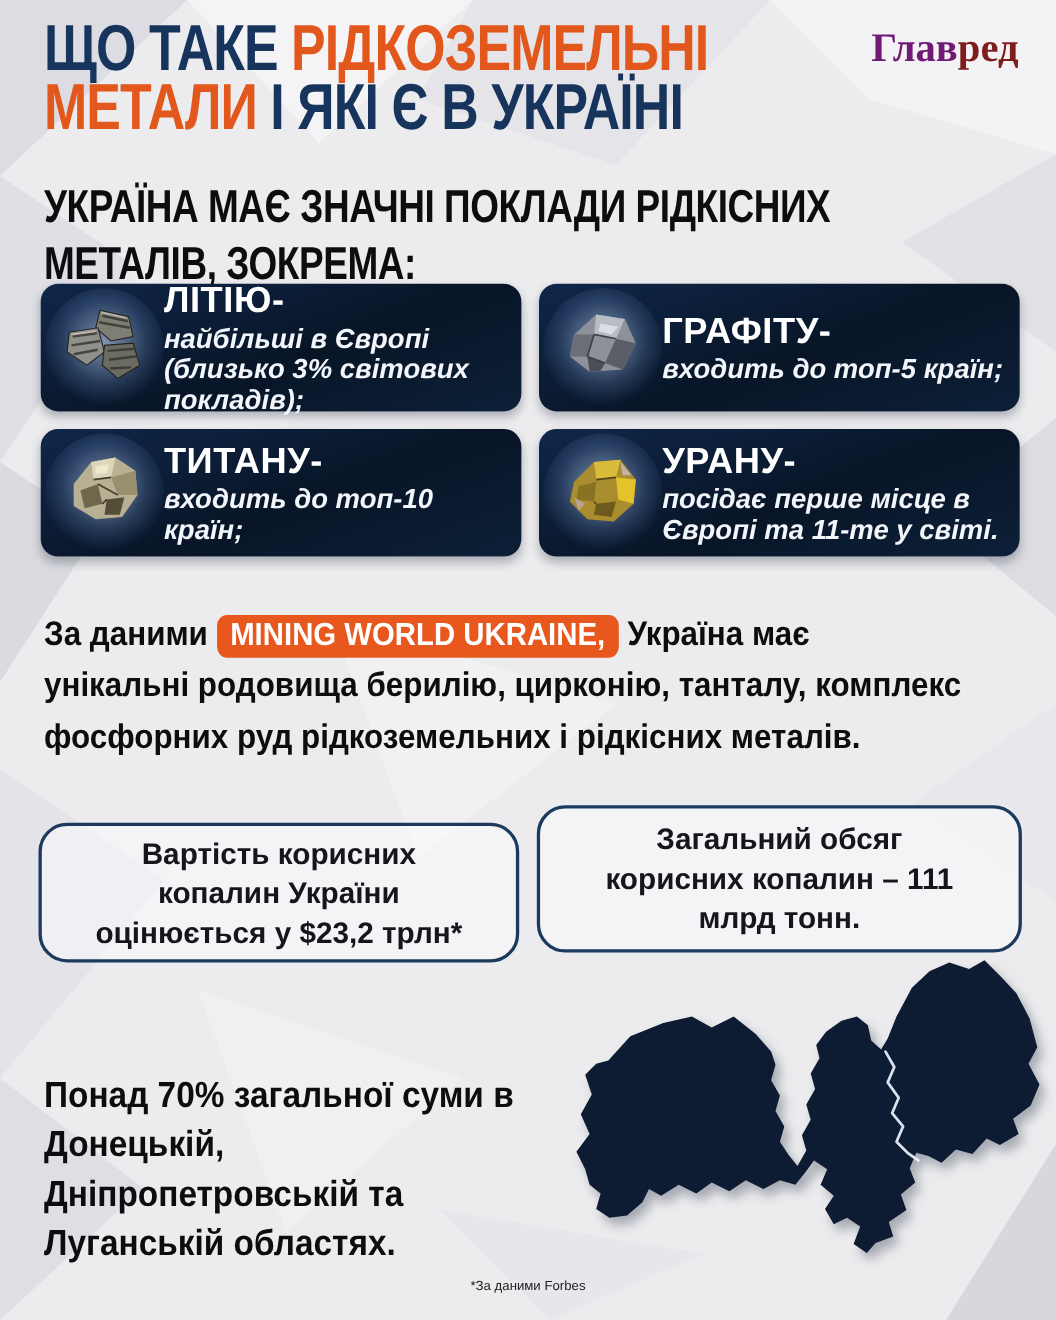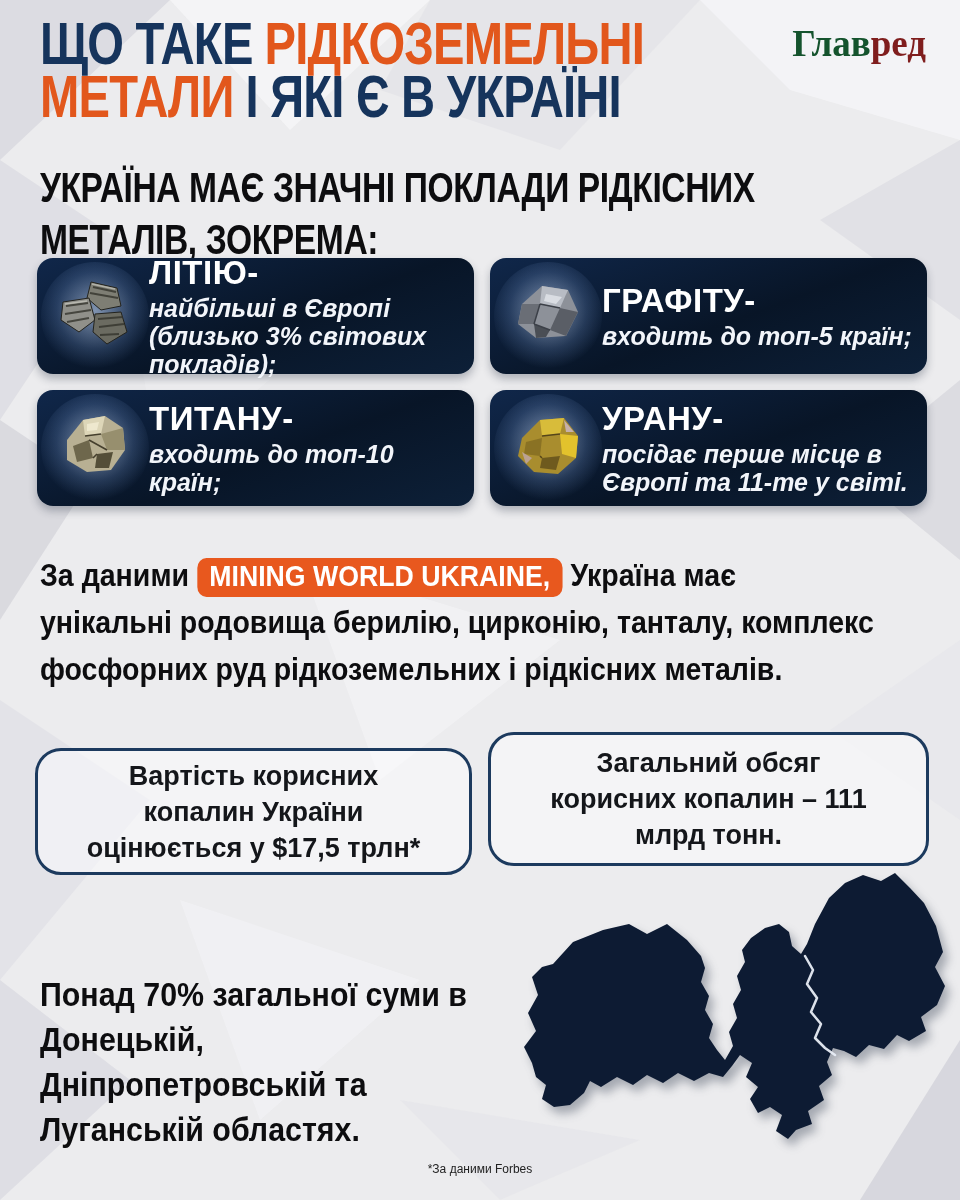--- a/index.html
+++ b/index.html
@@ -14,21 +14,21 @@
   .bg-texture{position:absolute;left:0;top:0;width:960px;height:1200px;z-index:0;}
   
   .title{left:40px;top:18px;z-index:3;}
   .t-line{
     white-space:nowrap;font-weight:800;font-size:59px;line-height:53px;
     letter-spacing:-1px;transform:scaleX(0.8);transform-origin:left top;
   }
   .navy{color:#16345c;} .orange{color:#e2571c;}
   .t-gap{margin-right:15px;}
   .logo{right:34px;top:22px;z-index:3;font-family:"Liberation Serif", serif;font-weight:700;font-size:37px;white-space:nowrap;}
-  .logo .l1{color:#14532d;text-align:right;} .logo .l2{color:#7f1d1d;}
+  .logo .l1{color:#701a75;text-align:right;} .logo .l2{color:#7f1d1d;}
   
   .subtitle{
     left:40px;top:162px;width:1070px;z-index:3;
     font-weight:800;font-size:42px;line-height:52px;color:#0d0d0f;
     letter-spacing:-0.5px;transform:scaleX(0.8);transform-origin:left top;
   }
   
   .cards{left:37px;top:258px;z-index:3;display:grid;grid-template-columns:437px 437px;column-gap:15px;row-gap:16px;gap:16px;}
   .card{
     position:relative;height:116px;border-radius:16px;
@@ -171,21 +171,21 @@
     </div>
   </div>
 
 </div>
 
 <div class="abs source-par">
   <div><span>За даними</span><span class="badge">MINING WORLD UKRAINE,</span><span>Україна має</span></div>
   <div>унікальні родовища берилію, цирконію, танталу, комплекс фосфорних руд рідкоземельних і рідкісних металів.</div>
 </div>
 
-<div class="abs stat-box stat-left">Вартість корисних копалин України оцінюється у $17,5 трлн*</div>
+<div class="abs stat-box stat-left">Вартість корисних копалин України оцінюється у $23,2 трлн*</div>
 <div class="abs stat-box stat-right">Загальний обсяг корисних копалин – 111 млрд тонн.</div>
 
 <div class="abs regions-note">Понад 70% загальної суми в Донецькій, Дніпропетровській та Луганській областях.</div>
 
 <svg class="abs map" viewBox="0 0 460 280">
   <path fill="#0d1b33" d="
     M58,96 L78,74 L108,62 L134,56 L152,66 L172,56 L192,72 L206,88
     L210,100 L206,114 L214,128 L210,142 L218,156 L214,170 L222,182 L230,192
     L238,178 L234,164 L242,150 L238,136 L246,122 L242,108 L250,94 L247,82 L256,70
     L270,60 L284,56 L294,64 L297,78 L306,86

